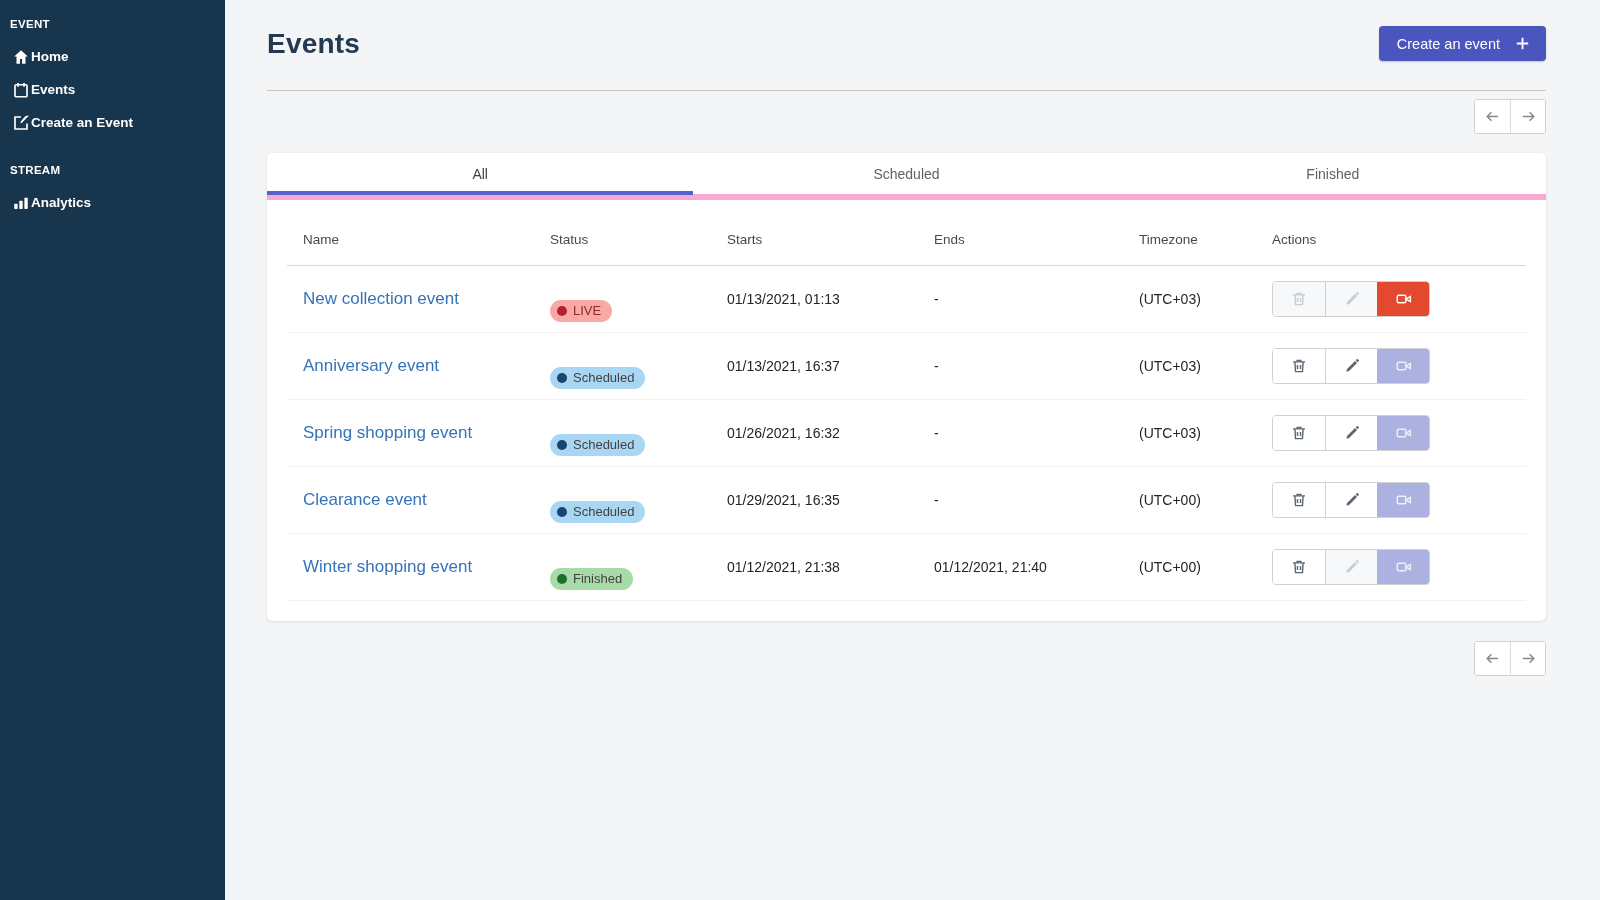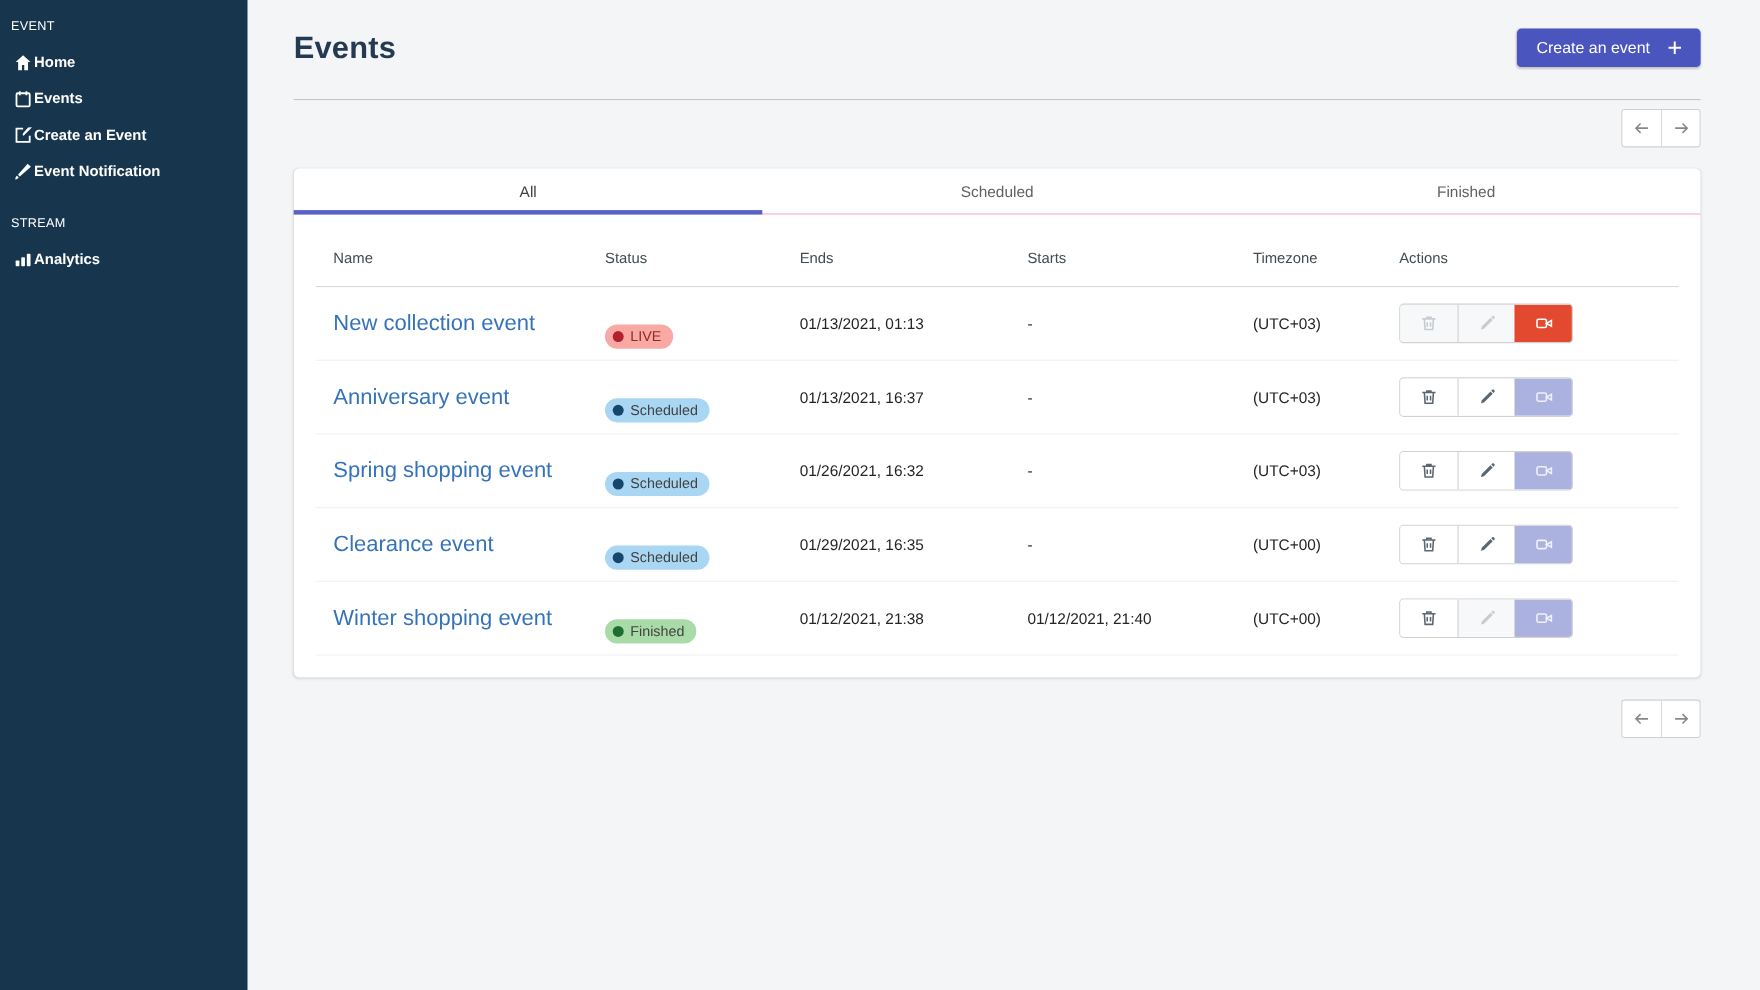--- a/index.html
+++ b/index.html
@@ -12,21 +12,21 @@
   }
 
   
   .sidebar {
     width:225px; min-width:225px; height:900px;
     background:#17364E; color:#fff;
     padding:14px 0 0 10px;
   }
   .nav-section { margin-bottom:21px; }
   .nav-section-title {
-    font-size:11.5px; font-weight:400; letter-spacing:.3px;
+    font-size:11.5px; font-weight:700; letter-spacing:.3px;
     padding:4px 0 10px 0; color:#fff;
   }
   .nav-item {
     display:flex; align-items:center; gap:1px;
     padding:7px 0 7px 1px; cursor:pointer;
     font-size:13.5px; font-weight:700; color:#fff;
   }
   .nav-icon { width:19px; height:19px; display:inline-flex; align-items:center; justify-content:center; }
   .nav-icon svg { width:18px; height:18px; }
 
@@ -58,21 +58,21 @@
   }
   .pager button + button { border-left:1px solid #dddbda; }
   .pager svg { width:17px; height:17px; }
 
   
   .card {
     background:#fff; border-radius:5px; margin-top:19px;
     box-shadow:0 1px 3px rgba(0,0,0,.10), 0 0 1px rgba(0,0,0,.08);
     padding-bottom:20px;
   }
-  .tabs { display:flex; border-bottom:1px solid #f9a8d4; }
+  .tabs { display:flex; border-bottom:6px solid #f9a8d4; }
   .tab {
     flex:1; text-align:center; padding:13px 0 12px; font-size:14px;
     color:#616161; cursor:pointer; position:relative;
   }
   .tab.active { color:#424242; }
   .tab.active::after {
     content:""; position:absolute; left:0; right:0; bottom:-1px;
     height:4.5px; background:#5661C9;
   }
 
@@ -82,21 +82,21 @@
     display:grid;
     grid-template-columns:247px 177px 207px 205px 133px auto;
     align-items:center; padding:0 16px; font-size:14px;
   }
   .thead {
     height:66px; font-size:13.5px; color:#404B53;
     border-bottom:1px solid #d8d8d8;
   }
   .thead .cell { padding-top:14px; }
   .tbody-row { height:67px; border-bottom:1px solid #f1f1f1; }
-  .event-link { color:#3573B9; text-decoration:none; cursor:pointer; font-size:20px; }
+  .event-link { color:#3573B9; text-decoration:none; cursor:pointer; font-size:17px; }
 
   .badge {
     display:inline-flex; align-items:center; gap:6px;
     border-radius:999px; padding:3px 11px 4px 7px; font-size:13px; color:#424242;margin-top:24px;
   }
   .badge .dot { width:10px; height:10px; border-radius:50%; display:inline-block; }
   .badge--live { background:#F8A9A4; color:#8F2B22; }
   .badge--live .dot { background:#B5202E; }
   .badge--scheduled { background:#A9D7F3; }
   .badge--scheduled .dot { background:#16456E; }
@@ -142,29 +142,20 @@
       <span>Events</span>
     </div>
     <div class="nav-item">
       <span class="nav-icon">
         <svg viewBox="0 0 24 24" fill="none" stroke="#fff" stroke-width="2.2">
             <path d="M20 12.5V20H4V4h8"></path>
             <path d="M13 11l8-8-2.6 0.2L12.8 9.6 12 12z" fill="#fff" stroke-width="1.4"></path>
           </svg>
       </span>
       <span>Create an Event</span>
-    </div>
-    <div class="nav-item">
-      <span class="nav-icon">
-        <svg viewBox="0 0 24 24" fill="#fff">
-            <path d="M2.5 21.5c2.5-.3 3.4-1.2 4.2-2.4l-2-2c-1.4.7-2 2-2.2 4.4z"></path>
-            <path d="M8 18l-2.2-2.2L17.5 2.5 21.5 6z"></path>
-          </svg>
-      </span>
-      <span>Event Notification</span>
     </div>
   </div>
 
   <div class="nav-section">
     <div class="nav-section-title">STREAM</div>
     <div class="nav-item">
       <span class="nav-icon">
         <svg viewBox="0 0 24 24" fill="#fff">
             <rect x="3" y="13" width="4.5" height="7" rx="1"></rect>
             <rect x="9.75" y="9" width="4.5" height="11" rx="1"></rect>
@@ -218,22 +209,22 @@
       <div class="tab active">All</div>
       <div class="tab">Scheduled</div>
       <div class="tab">Finished</div>
     </div>
 
     <div class="table">
 
       <div class="trow thead">
         <div class="cell">Name</div>
         <div class="cell">Status</div>
+        <div class="cell">Starts</div>
         <div class="cell">Ends</div>
-        <div class="cell">Starts</div>
         <div class="cell">Timezone</div>
         <div class="cell">Actions</div>
       </div>
 
       <div class="trow tbody-row">
         <div class="cell"><a class="event-link">New collection event</a></div>
         <div class="cell">
           <span class="badge badge--live">
             <span class="dot"></span>
             <span>LIVE</span>

